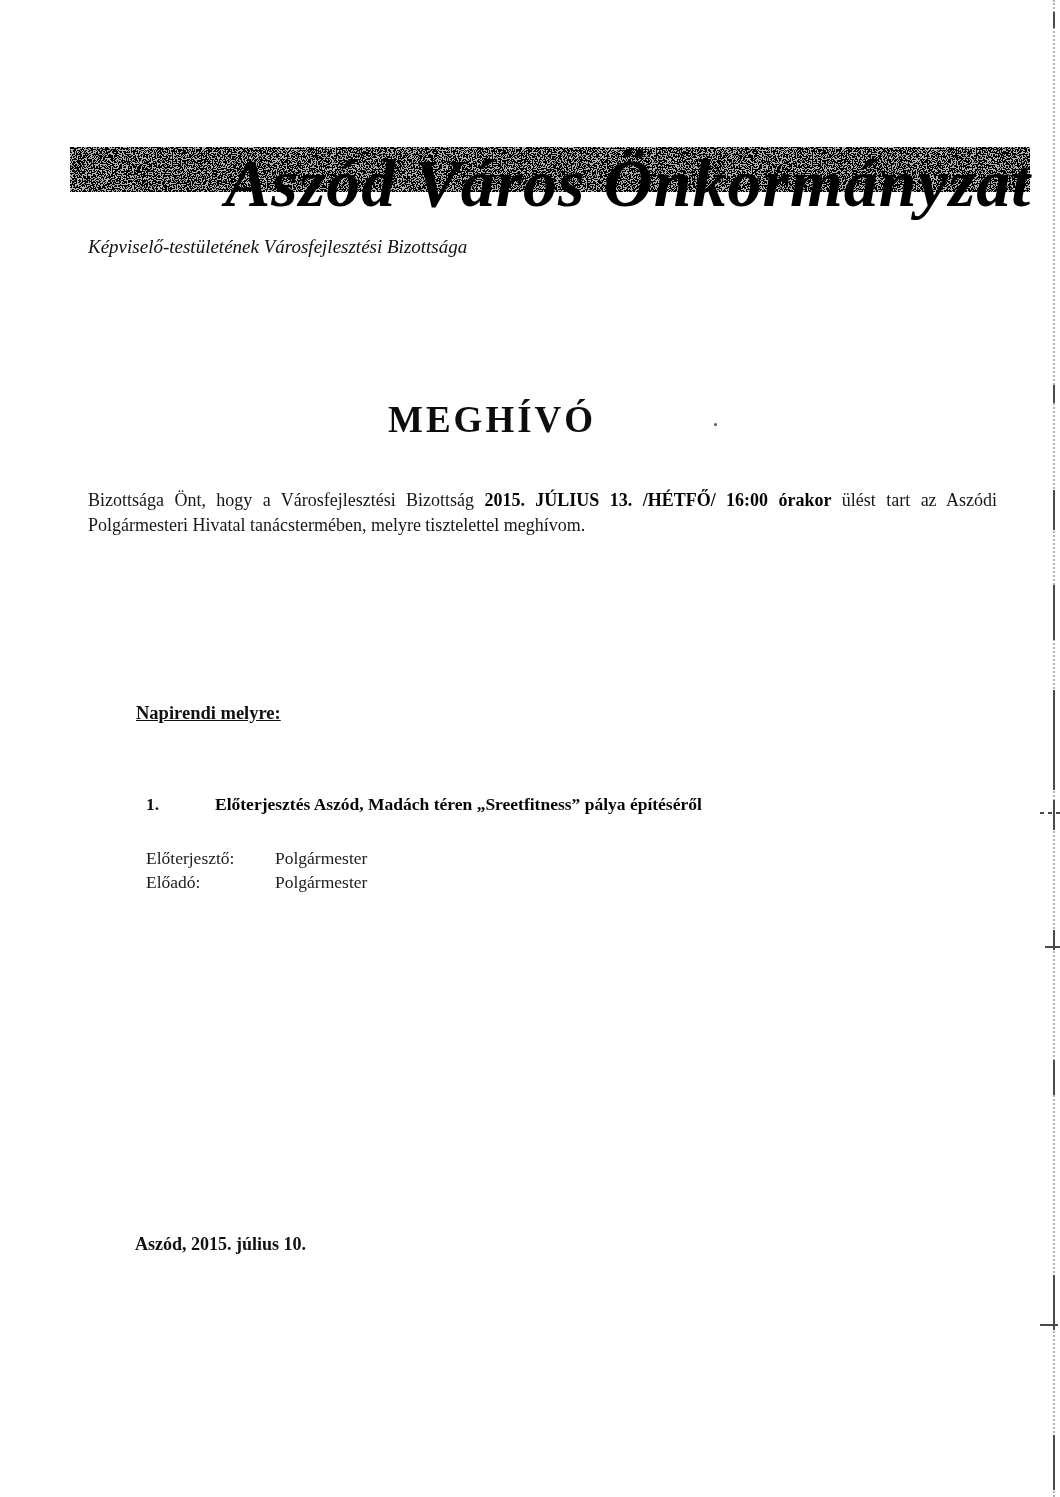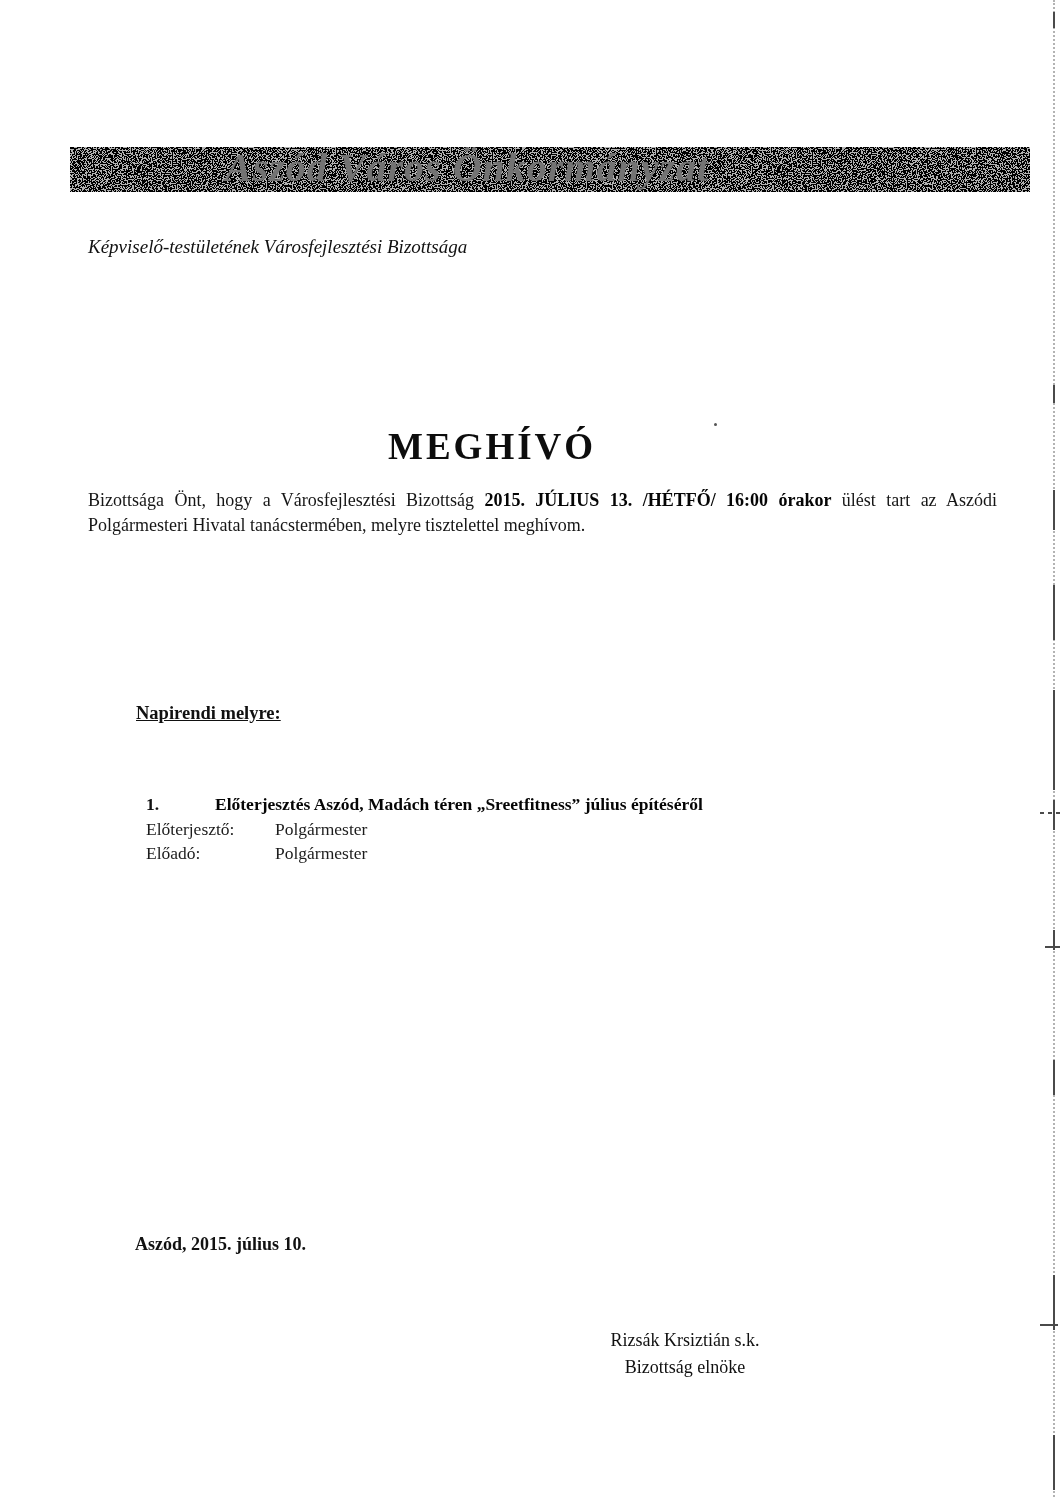--- a/index.html
+++ b/index.html
@@ -16,46 +16,45 @@
   
   .banner {
     position: absolute;
     left: 70px; top: 147px;
     width: 960px; height: 45px;
   }
   .banner svg { display: block; width: 100%; height: 100%; }
   .banner-title {
     position: absolute;
     left: 225px; top: 144px;
-    font-size: 40px;
+    font-size: 68px;
     font-weight: bold;
     font-style: italic;
     white-space: nowrap;
-    color: #737373;
+    color: #000000;
     letter-spacing: 1px;
   }
   .committee-line {
     position: absolute;
     left: 88px; top: 236px;
     font-size: 19px;
     font-weight: normal;
     font-style: italic;
     white-space: nowrap;
   }
 
   
   .doc-title {
     position: absolute;
     left: 388px; top: 398px;
     font-size: 37px;
     font-weight: bold;
     letter-spacing: 3px;
     white-space: nowrap;
     color: #0d0d0d;
-    margin-top: 27px;
   }
   .stray-dot {
     position: absolute;
     width: 3px; height: 3px;
     background: #555;
     border-radius: 50%;
   }
 
   
   .intro {
@@ -86,21 +85,21 @@
   }
   .agenda-number { display: inline-block; width: 69px; font-weight: bold; }
   .agenda-title { font-weight: bold; color: #050505; }
   .agenda-sub {
     position: absolute;
     left: 146px;
     font-size: 17.5px;
     white-space: nowrap;
     color: #1c1c1c;
   }
-  .agenda-sub .label { display: inline-block; width: 129px; }
+  .agenda-sub .label { display: inline-block; width: 129px; margin-top: 29px; }
   .sub-presenter { top: 819px; }
   .sub-speaker   { top: 843px; }
 
   
   .watermark {
     position: absolute;
     left: 515px; top: 619px;
     width: 298px; height: 482px;
     opacity: 0.85;
   }
@@ -183,35 +182,31 @@
           </feComponentTransfer>
       </filter>
       <rect width="100%" height="100%" fill="#ffffff"></rect>
       <rect width="100%" height="100%" filter="url(#speckle)"></rect>
     </svg>
   </div>
 
   <div class="agenda-heading">Napirendi melyre:</div>
 
   <div class="agenda-item-row">
-    <span class="agenda-number">1.</span><span class="agenda-title">Előterjesztés Aszód, Madách téren „Sreetfitness” július építéséről</span>
+    <span class="agenda-number">1.</span><span class="agenda-title">Előterjesztés Aszód, Madách téren „Sreetfitness” pálya építéséről</span>
   </div>
   <div class="agenda-sub sub-presenter">
     <span class="label">Előterjesztő:</span><span>Polgármester</span>
   </div>
   <div class="agenda-sub sub-speaker">
     <span class="label">Előadó:</span><span>Polgármester</span>
   </div>
 
   <div class="date-line">Aszód, 2015. július 10.</div>
 
-  <div class="signature">
-    <div>Rizsák Krsiztián s.k.</div>
-    <div>Bizottság elnöke</div>
-  </div>
 
   <div class="edge-line"></div>
   <div class="edge-dark" style="top:12px;  height:16px;"></div>
   <div class="edge-dark" style="top:385px; height:18px;"></div>
   <div class="edge-dark" style="top:490px; height:40px;"></div>
   <div class="edge-dark" style="top:585px; height:55px;"></div>
   <div class="edge-dark" style="top:690px; height:100px;"></div>
   <div class="edge-dark" style="top:800px; height:30px;"></div>
   <div class="edge-dark" style="top:930px; height:20px;"></div>
   <div class="edge-dark" style="top:1060px; height:35px;"></div>

